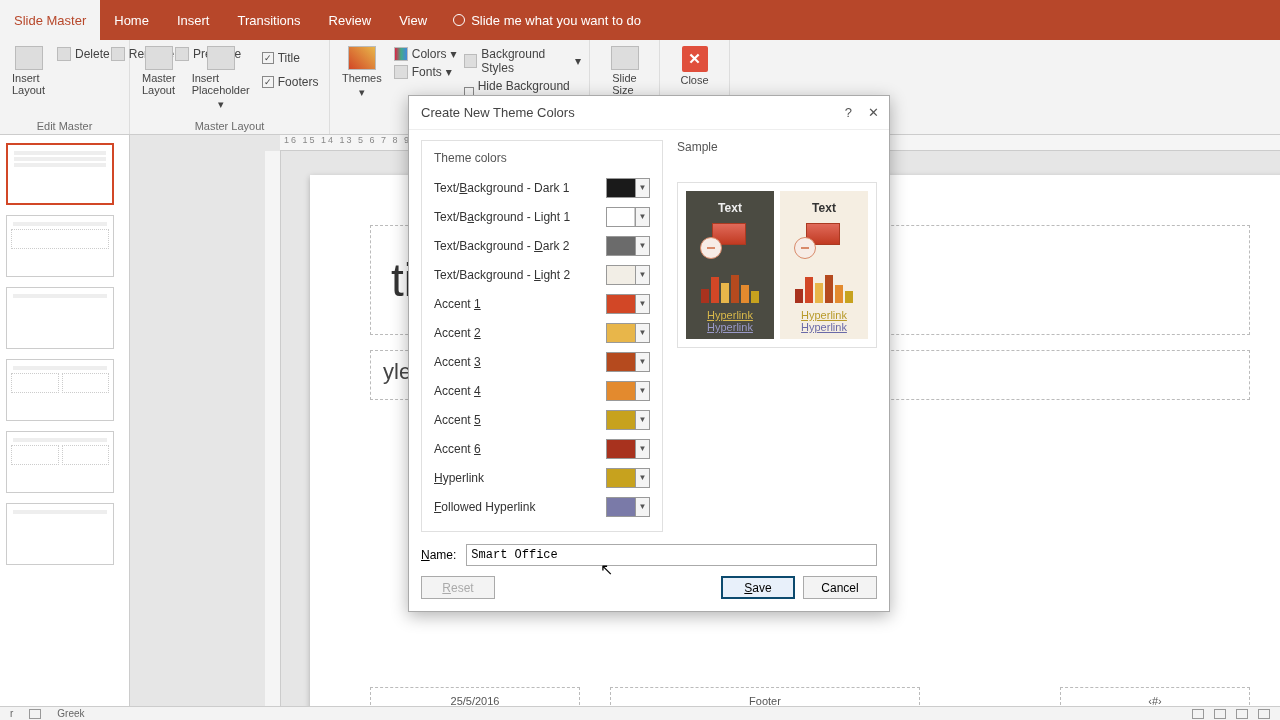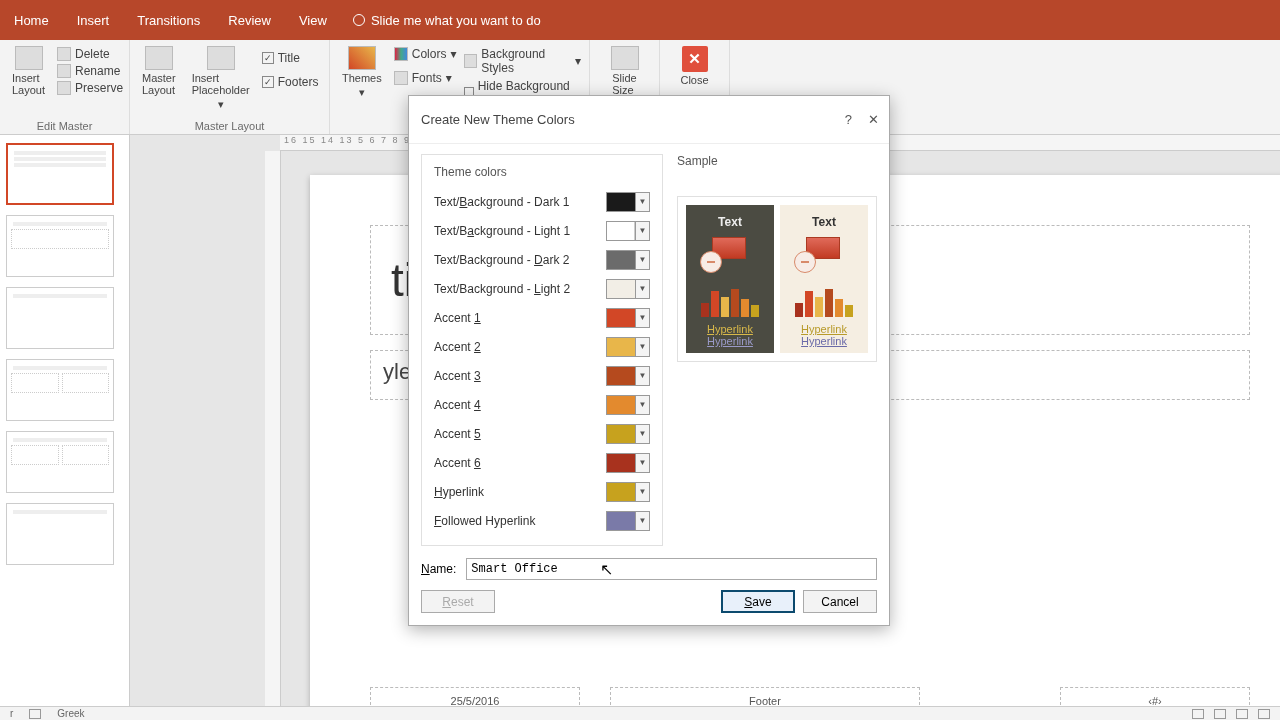--- a/index.html
+++ b/index.html
@@ -38,21 +38,21 @@
 .slide-canvas { position: absolute; top: 40px; left: 180px; width: 1000px; height: 560px; background: #fff; box-shadow: 0 2px 6px rgba(0,0,0,0.25); }
 .title-box { position: absolute; top: 50px; left: 60px; right: 60px; height: 110px; border: 1px dashed #bbb; display: flex; align-items: center; padding-left: 20px; font-size: 46px; font-weight: 300; color: #333; }
 .sub-box { position: absolute; top: 175px; left: 60px; right: 60px; height: 50px; border: 1px dashed #bbb; font-size: 22px; color: #444; padding: 8px 12px; }
 .footer-box { position: absolute; bottom: 20px; height: 28px; border: 1px dashed #bbb; font-size: 11px; color: #555; display: flex; align-items: center; justify-content: center; }
 .date-box { left: 60px; width: 210px; }
 .foot-box { left: 300px; width: 310px; }
 .num-box { right: 60px; width: 190px; }
 
 
 .dialog { position: absolute; top: 95px; left: 408px; width: 482px; background: #fff; border: 1px solid #aaa; box-shadow: 0 4px 16px rgba(0,0,0,0.3); z-index: 10; }
-.dlg-title { height: 48px; display: flex; align-items: center; justify-content: space-between; padding: 0 10px 0 12px; font-size: 13px; color: #444; border-bottom: 1px solid #eee; }
+.dlg-title { height: 34px; display: flex; align-items: center; justify-content: space-between; padding: 0 10px 0 12px; font-size: 13px; color: #444; border-bottom: 1px solid #eee; }
 .dlg-btns { display: flex; gap: 16px; }
 .dlg-btns span { cursor: pointer; font-size: 13px; color: #555; }
 .dlg-body { padding: 10px 12px 12px 12px; }
 .two-panes { display: flex; gap: 14px; }
 .left-pane { flex: 1; border: 1px solid #e0e0e0; padding: 10px 12px; }
 .right-pane { width: 200px; }
 .pane-label { font-size: 12px; color: #555; margin-bottom: 8px; }
 .color-row { display: flex; justify-content: space-between; align-items: center; height: 29px; font-size: 12px; color: #333; }
 .color-row u { text-decoration: underline; }
 .swatch-btn { width: 44px; height: 20px; border: 1px solid #999; display: flex; align-items: center; cursor: pointer; }
@@ -79,20 +79,21 @@
 .cursor { position: absolute; top: 560px; left: 600px; font-size: 16px; z-index: 20; pointer-events: none; }
 
 .statusbar { position: absolute; bottom: 0; left: 0; right: 0; height: 14px; background: #f3f3f3; border-top: 1px solid #ccc; font-size: 10px; color: #666; display: flex; align-items: center; padding: 0 10px; gap: 16px; }
 .statusbar .right { margin-left: auto; display: flex; gap: 10px; }
 .st-ico { width: 12px; height: 10px; border: 1px solid #999; }
 </style>
 </head>
 <body>
 
 <div class="ribbon-tabs">
+  <div class="ribbon-tab active">Slide Master</div>
   <div class="ribbon-tab">Home</div>
   <div class="ribbon-tab">Insert</div>
   <div class="ribbon-tab">Transitions</div>
   <div class="ribbon-tab">Review</div>
   <div class="ribbon-tab">View</div>
   <div class="ribbon-tell">
     <span class="bulb"></span>
     <span>Slide me what you want to do</span>
   </div>
 </div>
@@ -100,21 +101,21 @@
 <div class="ribbon-body">
   <div class="group" style="width:130px">
     <div class="group-content">
       <div style="display:flex;flex-direction:column;gap:1px">
         <div class="big-btn">
           <span class="ico"></span>
           <span style="white-space:pre">Insert
 Layout</span>
         </div>
       </div>
-      <div style="display:flex;flex-direction:column;gap:1px;padding-top:2px">
+      <div style="display:flex;gap:1px;padding-top:2px">
         <div class="small-btn">
             <span class="small-ico"></span>
             <span>Delete</span>
           </div>
         <div class="small-btn">
             <span class="small-ico"></span>
             <span>Rename</span>
           </div>
         <div class="small-btn">
             <span class="small-ico"></span>
@@ -144,21 +145,21 @@
             <span>Footers</span>
           </label>
       </div>
     </div>
     <div class="group-label">Master Layout</div>
   </div>
 
   <div class="group" style="width:260px">
     <div class="group-content">
       <div class="big-btn"><span class="ico" style="background:linear-gradient(45deg,#d24726,#e8b64a)"></span><span>Themes</span>▾</div>
-      <div style="display:flex;flex-direction:column;gap:8px;padding-top:2px">
+      <div style="display:flex;flex-direction:column;gap:2px;padding-top:2px">
         <div class="small-btn"><span class="small-ico" style="background:linear-gradient(90deg,#d24,#4a8,#48d)"></span><span>Colors</span> ▾</div>
         <div class="small-btn"><span class="small-ico"></span><span>Fonts</span> ▾</div>
       </div>
       <div style="display:flex;flex-direction:column;gap:2px;padding-top:2px">
         <div class="small-btn"><span class="small-ico"></span><span>Background Styles</span> ▾</div>
         <label class="small-btn">
             <span class="check"></span>
             <span>Hide Background Graphics</span>
           </label>
       </div>

